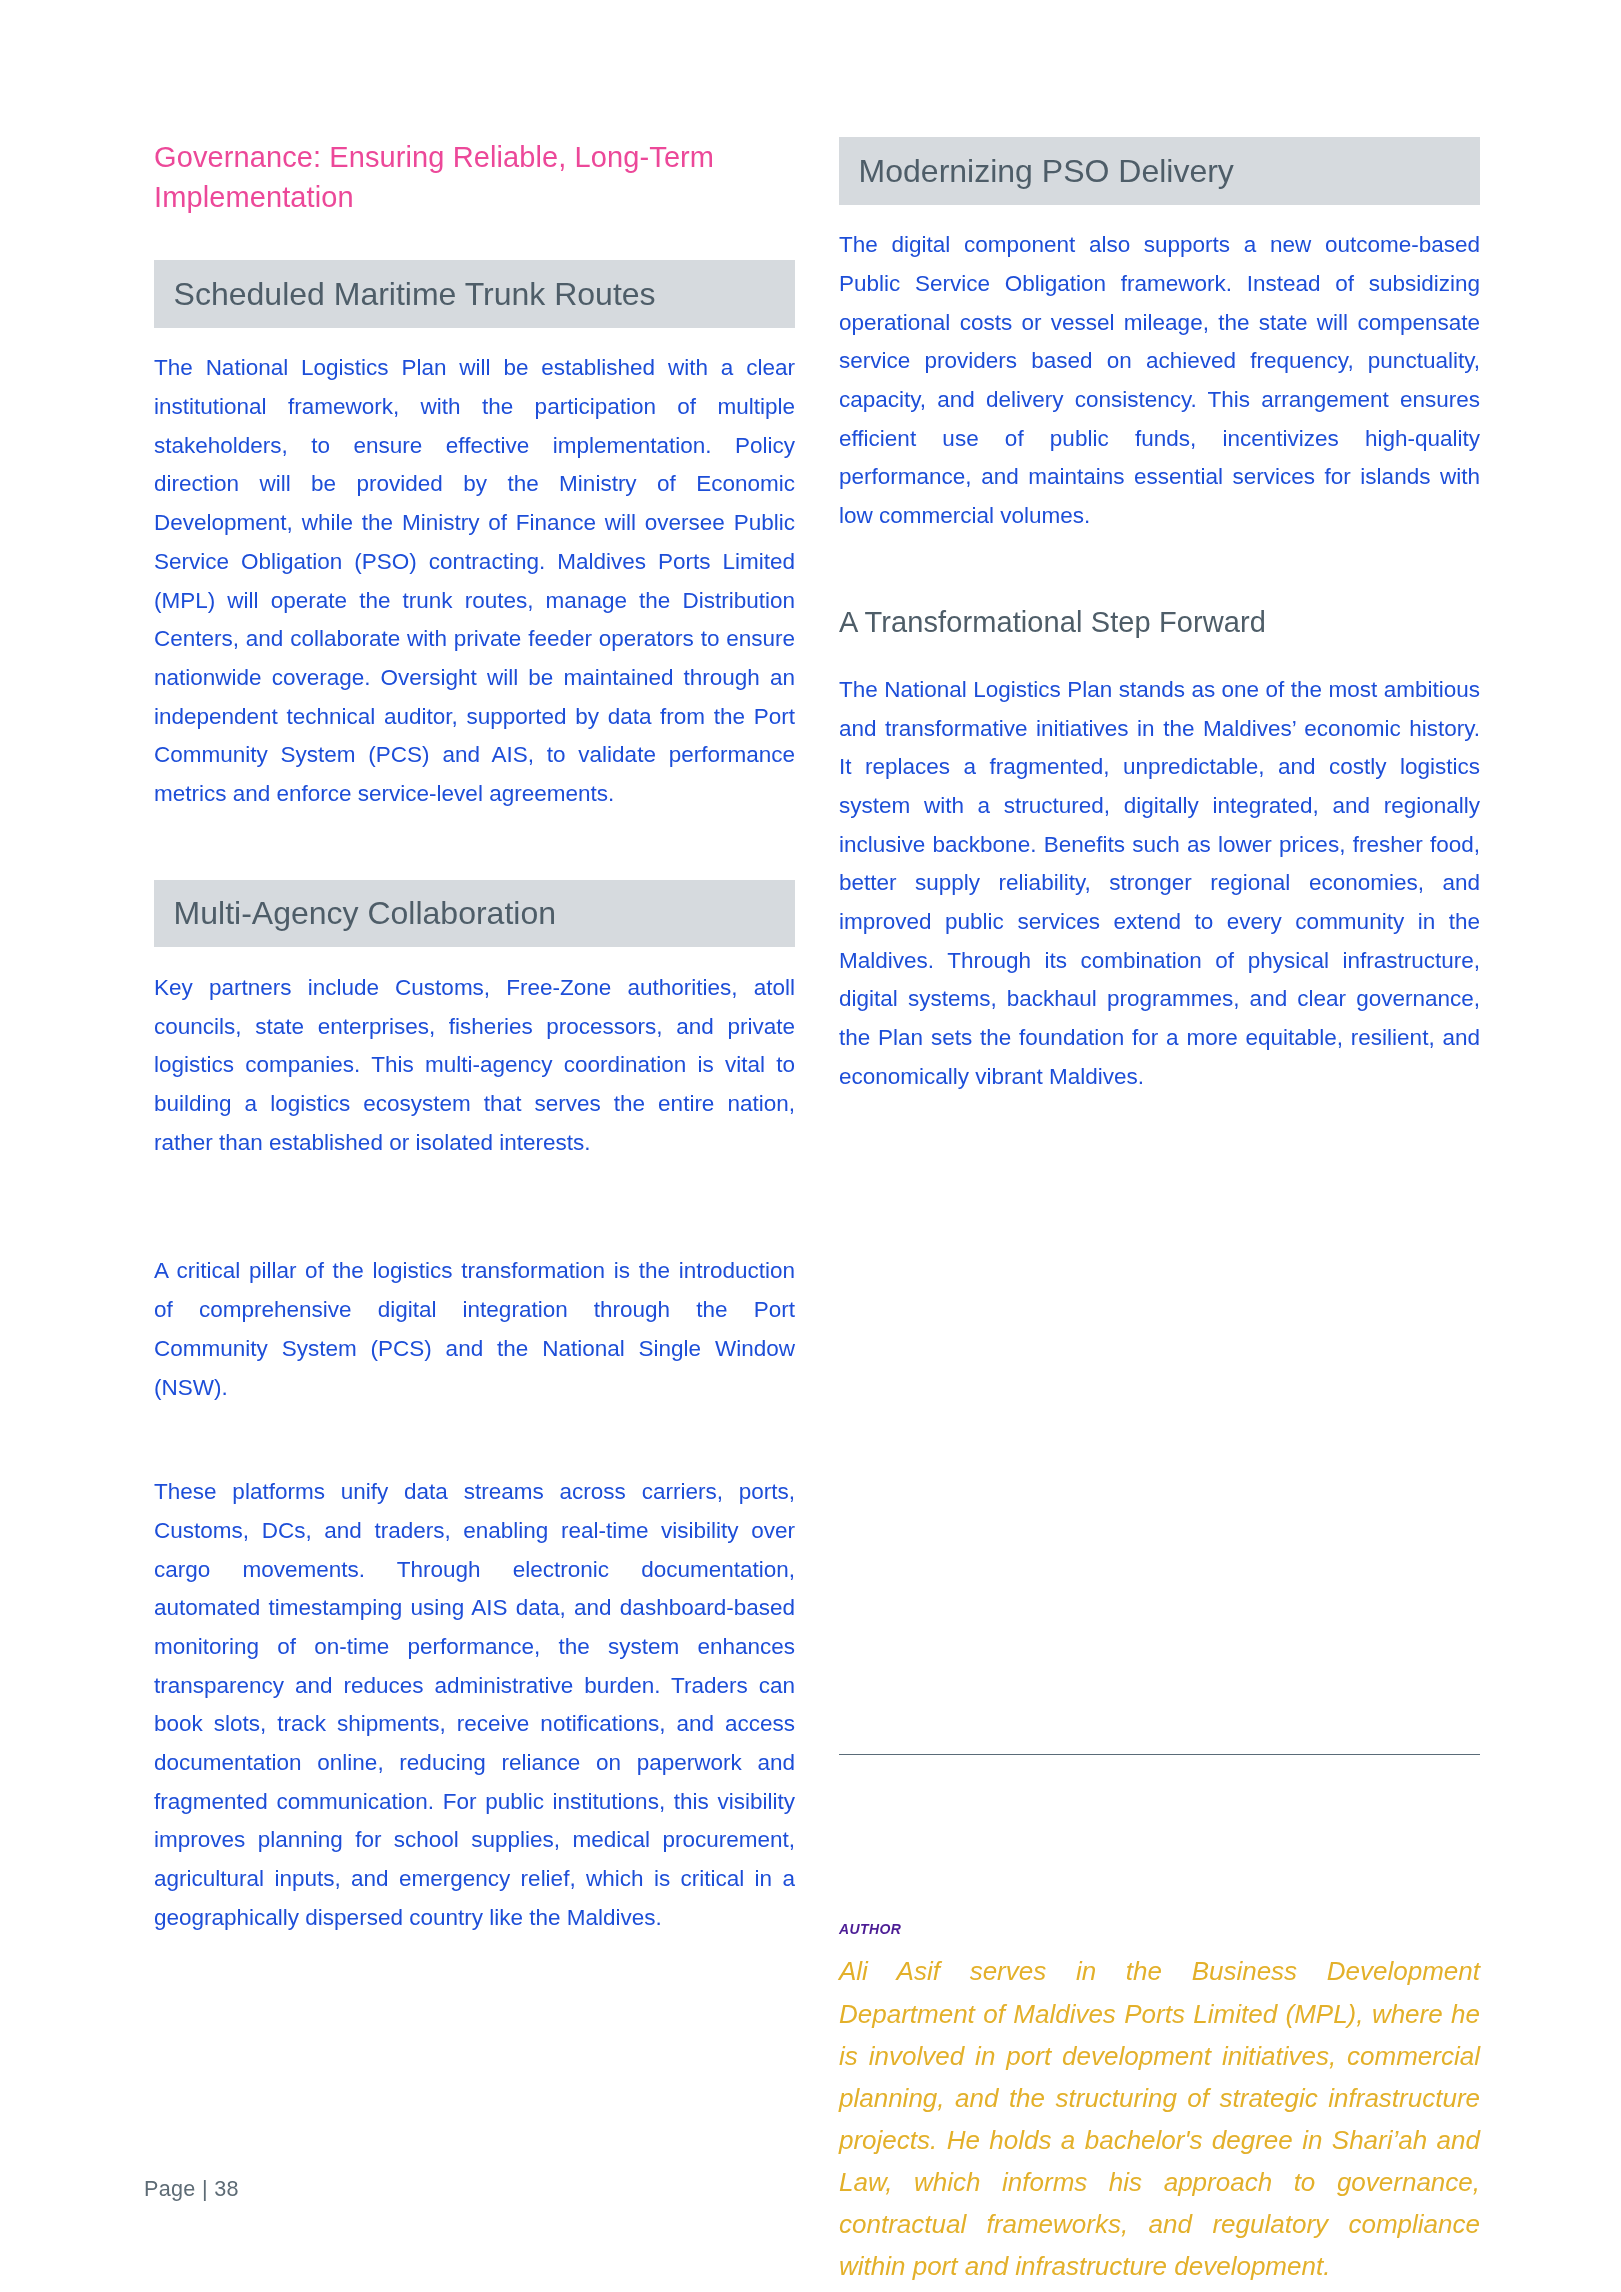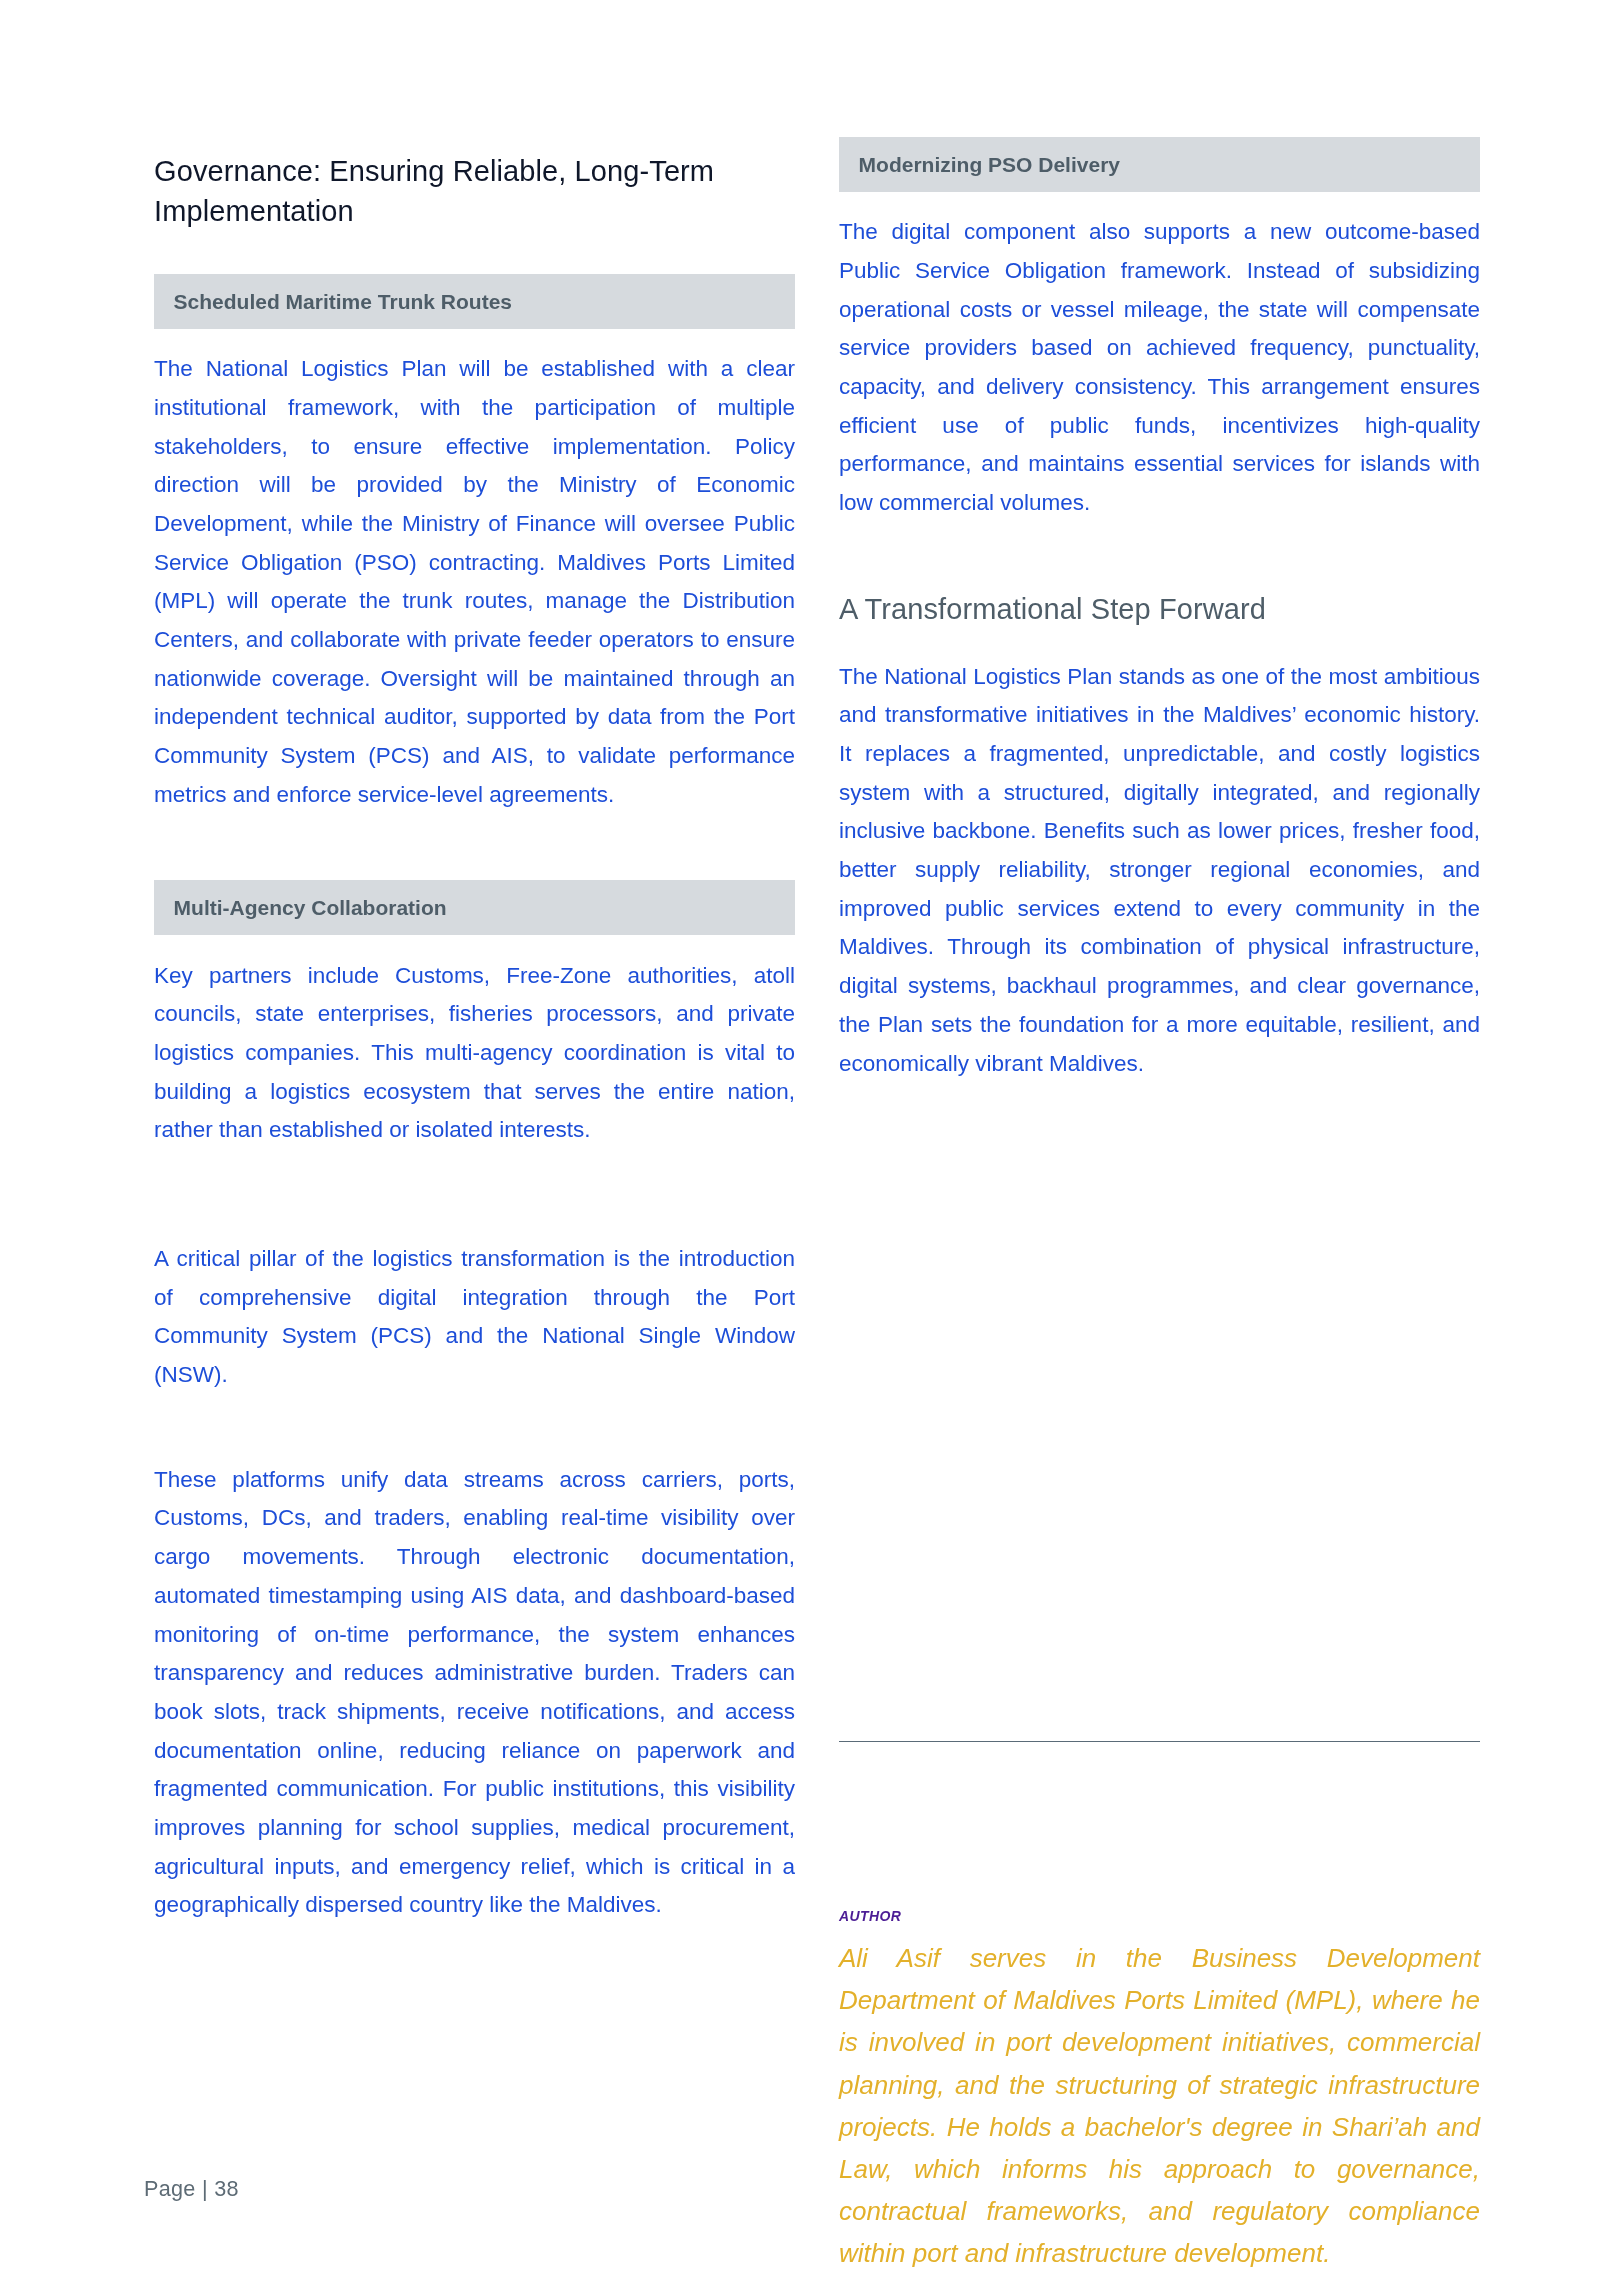--- a/index.html
+++ b/index.html
@@ -31,41 +31,41 @@
   .col {
     width: 641px;
     flex: 0 0 641px;
   }
 
   
   .h-major {
     font-size: 29px;
     line-height: 1.38;
     font-weight: 400;
-    color: #0f172a;
+    color: #ec4899;
     letter-spacing: 0.1px;
-    margin: 14px 0 43px 0;
+    margin: 0 0 43px 0;
   }
 
   .h-plain {
     font-size: 29px;
     line-height: 1.38;
     font-weight: 400;
     color: #4e5d68;
     letter-spacing: 0.1px;
     margin: 0 0 29px 0;
   }
 
   
   .bar {
     background: #d6dade;
     color: #4e5d68;
-    font-size: 21px;
+    font-size: 32px;
     line-height: 1.2;
-    font-weight: 700;
+    font-weight: 400;
     padding: 14.7px 0 14.7px 19.6px;
     margin: 0 0 21.6px 0;
     box-sizing: border-box;
   }
   .bar.wide { padding-right: 19.6px; }
 
   
   p.body {
     font-size: 22.5px;
     line-height: 1.72;

